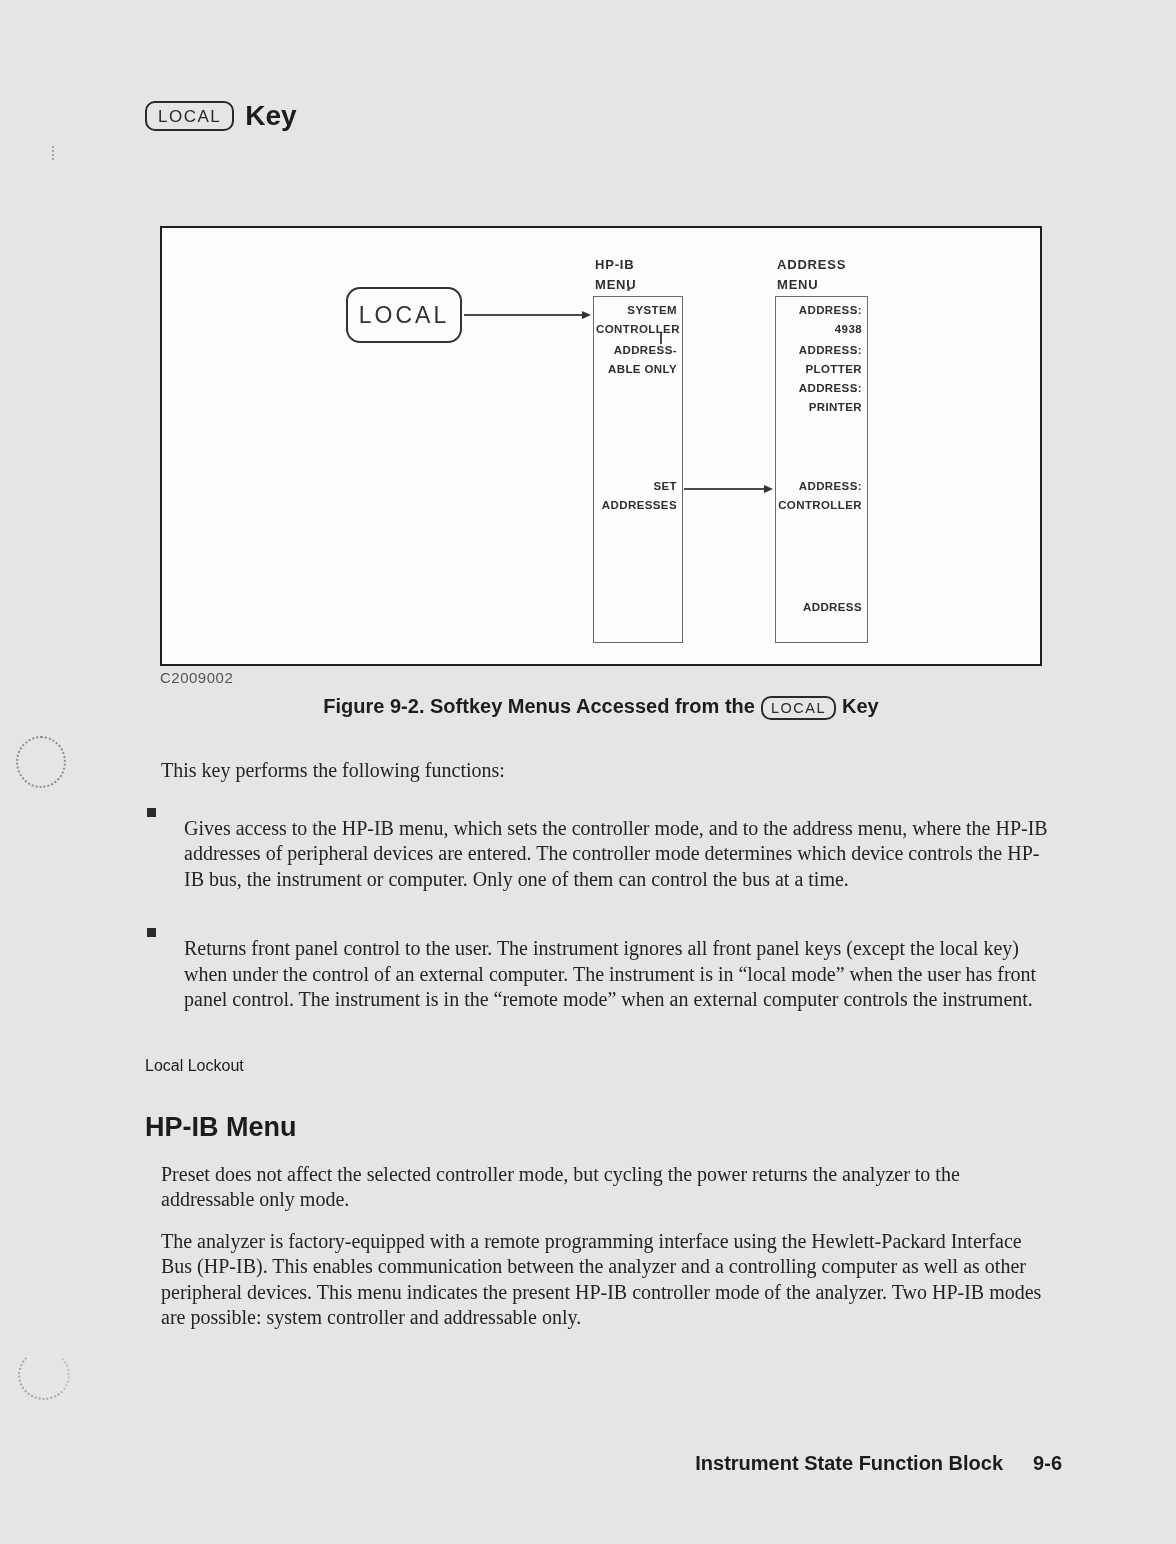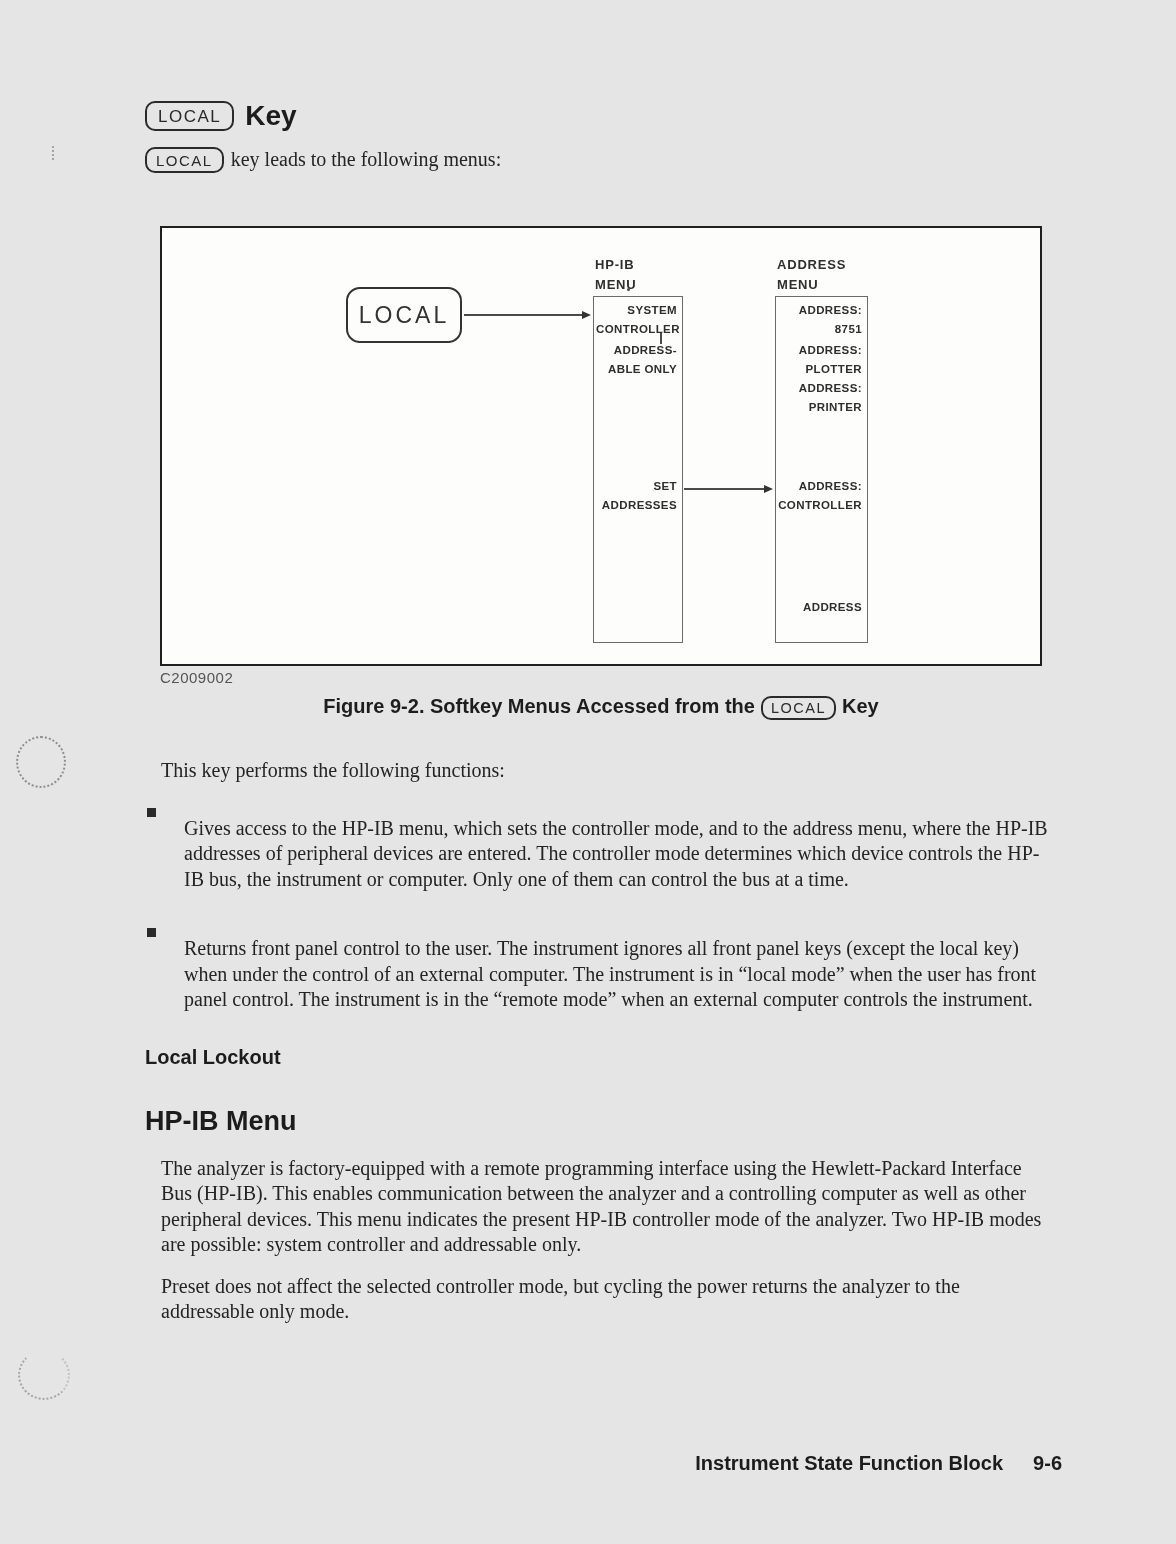--- a/index.html
+++ b/index.html
@@ -128,23 +128,23 @@
   
   .content { position: absolute; left: 145px; top: 742px; width: 922px; }
   .body-text { margin: 16px; font-size: 20px; line-height: 25.5px; color: #242424; }
   .intro-para { margin-bottom: 16px; }
   .bullet { display: flex; margin-bottom: 12px; }
   .bullet-marker {
     flex: 0 0 auto; width: 9px; height: 9px; background: #2a2a2a;
     margin: 8px 12px 0 2px;
   }
   .subheading {
-    margin: 17px 0 15px 0;
-    font-family: "Liberation Sans", sans-serif;
-    font-weight: bold; font-size: 20px; color: #1c1c1c;
+    margin: 28px 0 15px 0;
+    font-family: "Liberation Sans", sans-serif;
+    font-weight: normal; font-size: 16px; color: #1c1c1c;
   }
   .section-heading {
     margin: 37px 0 19px 0;
     font-family: "Liberation Sans", sans-serif;
     font-weight: bold; font-size: 27px; color: #1c1c1c;
   }
   .para-gap { margin-top: 14px; }
 
   
   .page-footer {
@@ -161,23 +161,20 @@
 
   <div class="artifact artifact-ring-1"></div>
   <div class="artifact artifact-ring-2"></div>
   <div class="artifact artifact-tick"></div>
 
   <header class="page-header">
     <div class="h1-row">
       <span class="keycap keycap-lg">LOCAL</span>
       <span class="h1-text">Key</span>
     </div>
-    <div class="intro-row">
-      <span class="keycap keycap-md">LOCAL</span><span>key leads to the following menus:</span>
-    </div>
   </header>
 
   <figure class="diagram">
     <div class="diagram-box">
       <div class="artifact artifact-dot"></div>
 
       <div class="local-btn">
         <span>LOCAL</span>
       </div>
 
@@ -208,21 +205,21 @@
       </div>
 
       <div class="menu-title addr-title">
         <div>ADDRESS</div>
         <div>MENU</div>
       </div>
 
       <div class="menu-box addr-box">
         <div class="softkey sk-t1">
           <div>ADDRESS:</div>
-          <div>8751</div>
+          <div>4938</div>
         </div>
         <div class="softkey sk-t2">
           <div>ADDRESS:</div>
           <div>PLOTTER</div>
         </div>
         <div class="softkey sk-t3">
           <div>ADDRESS:</div>
           <div>PRINTER</div>
         </div>
         <div class="softkey sk-set">
@@ -254,21 +251,21 @@
     </div>
 
     <div class="bullet">
       <span class="bullet-marker"></span>
       <p class="body-text">Returns front panel control to the user. The instrument ignores all front panel keys (except the local key) when under the control of an external computer. The instrument is in “local mode” when the user has front panel control. The instrument is in the “remote mode” when an external computer controls the instrument.</p>
     </div>
 
     <h3 class="subheading">Local Lockout</h3>
 
     <h2 class="section-heading">HP-IB Menu</h2>
+    <p class="body-text para-gap">Preset does not affect the selected controller mode, but cycling the power returns the analyzer to the addressable only mode.</p>
     <p class="body-text">The analyzer is factory-equipped with a remote programming interface using the Hewlett-Packard Interface Bus (HP-IB). This enables communication between the analyzer and a controlling computer as well as other peripheral devices. This menu indicates the present HP-IB controller mode of the analyzer. Two HP-IB modes are possible: system controller and addressable only.</p>
-    <p class="body-text para-gap">Preset does not affect the selected controller mode, but cycling the power returns the analyzer to the addressable only mode.</p>
   </main>
 
   <footer class="page-footer">
     <span>Instrument State Function Block</span><span class="page-num">9-6</span>
   </footer>
 
 </div>
 
 </body></html>

